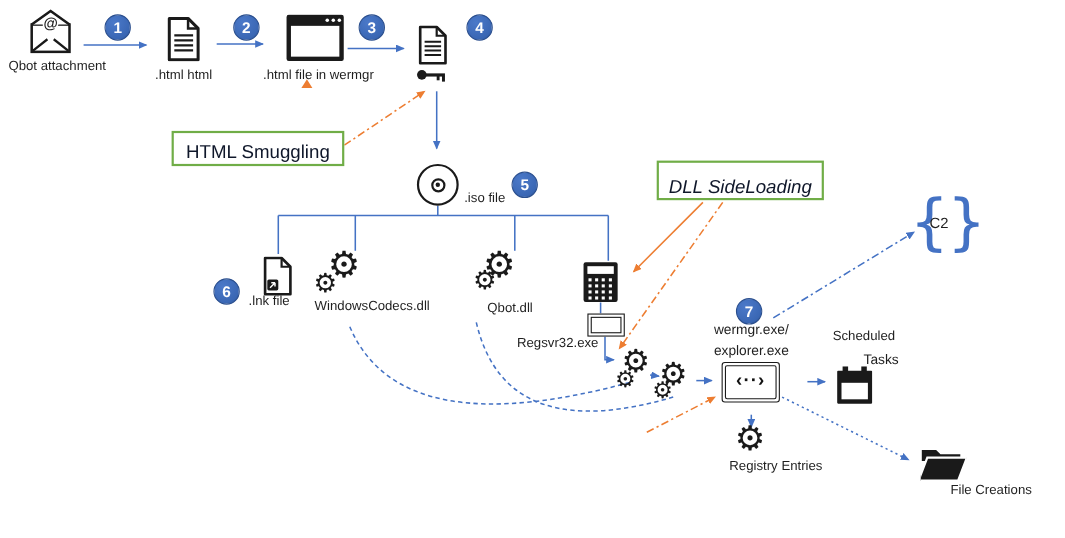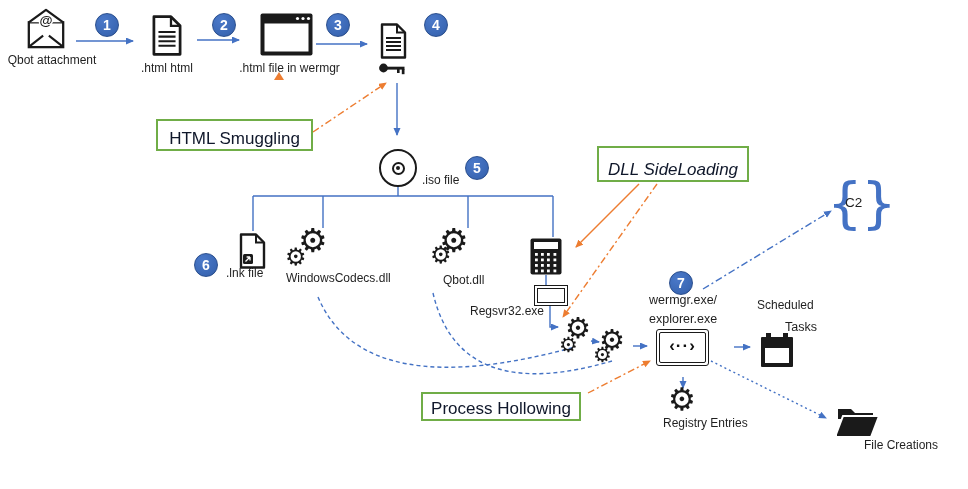--- a/index.html
+++ b/index.html
@@ -136,23 +136,20 @@
   <div class="step" style="left:424px;top:13px;">
       <span>4</span>
     </div>
 
   <div class="tech-box" style="left:156px;top:119px;width:157px;height:32px;">
     <span>HTML Smuggling</span>
   </div>
   <div class="tech-box" style="left:597px;top:146px;width:152px;height:36px;font-style:italic;">
     <span>DLL SideLoading</span>
   </div>
-  <div class="tech-box" style="left:421px;top:392px;width:160px;height:29px;">
-    <span>Process Hollowing</span>
-  </div>
 
   <div class="disc abs" style="left:379px;top:149px;width:38px;height:38px;">
     <div class="disc" style="width:13px;height:13px;border-width:2px;">
       <div style="width:4px;height:4px;background:#1a1a1a;border-radius:50%;"></div>
     </div>
   </div>
   <div class="lbl" style="left:422px;top:161px;margin-top:12px;">.iso file</div>
   <div class="step" style="left:465px;top:156px;">
       <span>5</span>
     </div>

